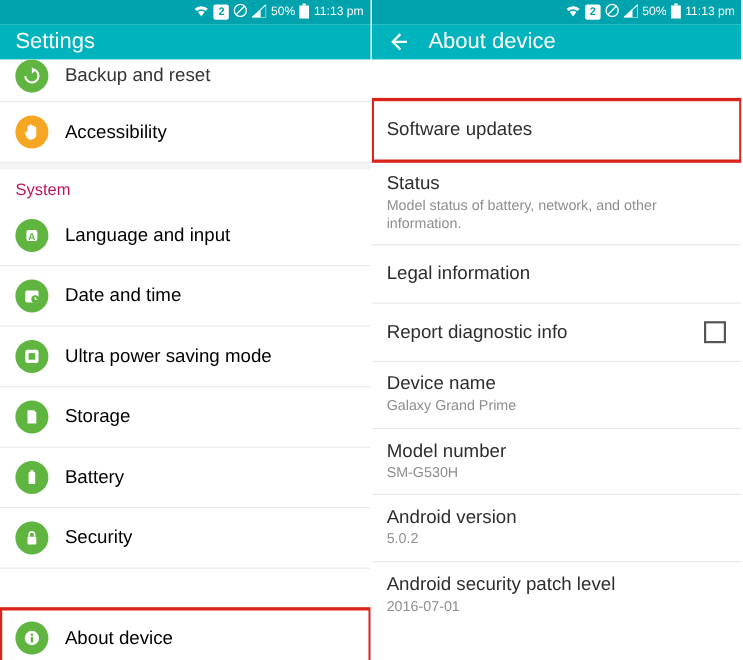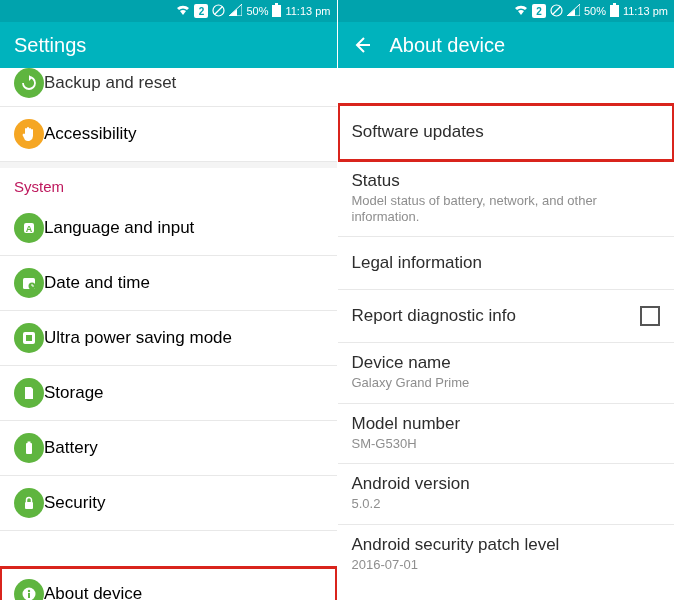--- a/index.html
+++ b/index.html
@@ -38,37 +38,37 @@
     font-weight: bold;
     font-size: 10px;
     width: 14px;
     height: 14px;
     display: inline-flex;
     align-items: center;
     justify-content: center;
     border-radius: 2px;
   }
   .headerbar {
-    height: 46px;
+    height: 32px;
     background: #00b3bd;
     color: #fff;
     display: flex;
     align-items: center;
     padding: 0 14px;
     gap: 18px;
   }
   .headerbar .title { font-size: 20px; }
   .back-arrow svg { display: block; }
   .content { flex: 1; overflow: hidden; }
   .row {
     display: flex;
     align-items: center;
     padding: 12px 14px;
     border-bottom: 1px solid #e8e8e8;
-    gap: 0;
+    gap: 15px;
   }
   .row.partial { padding-top: 0; padding-bottom: 8px; }
   .icon-circle {
     width: 30px;
     height: 30px;
     border-radius: 50%;
     display: flex;
     align-items: center;
     justify-content: center;
     flex-shrink: 0;

